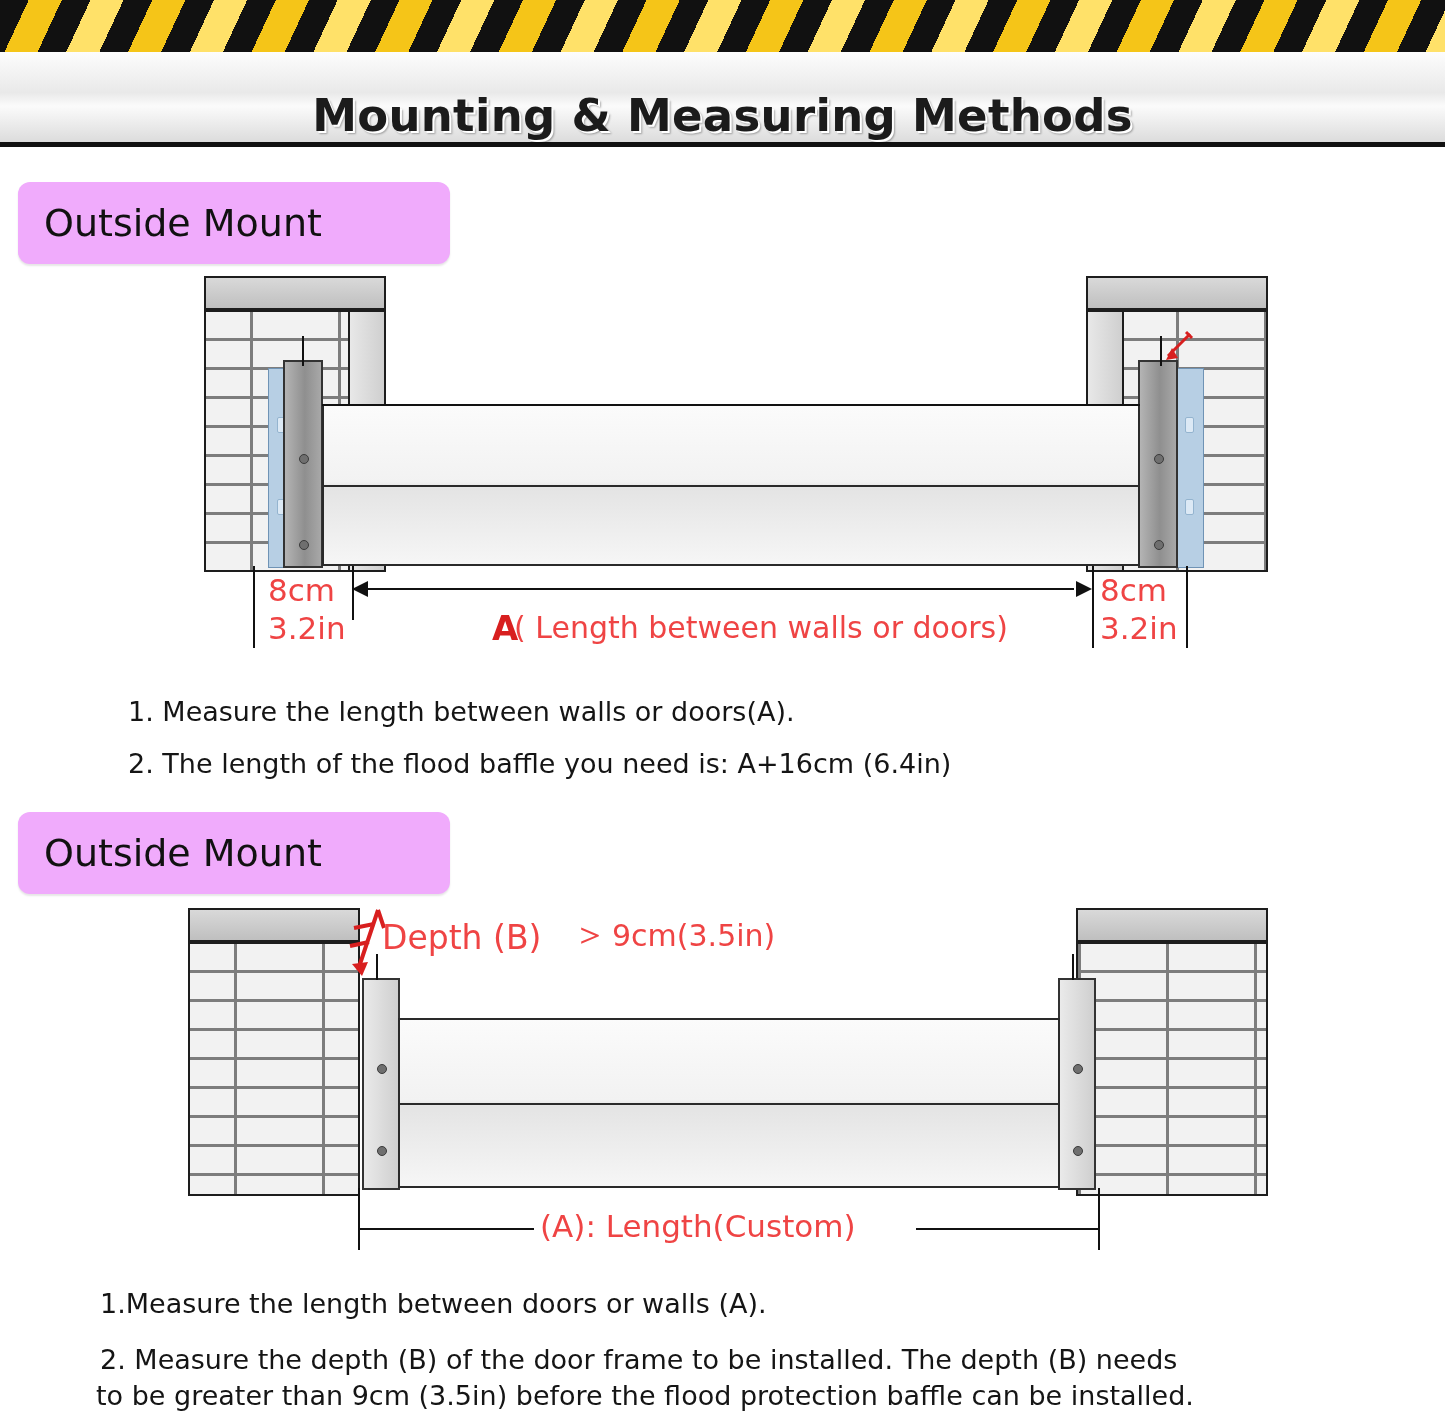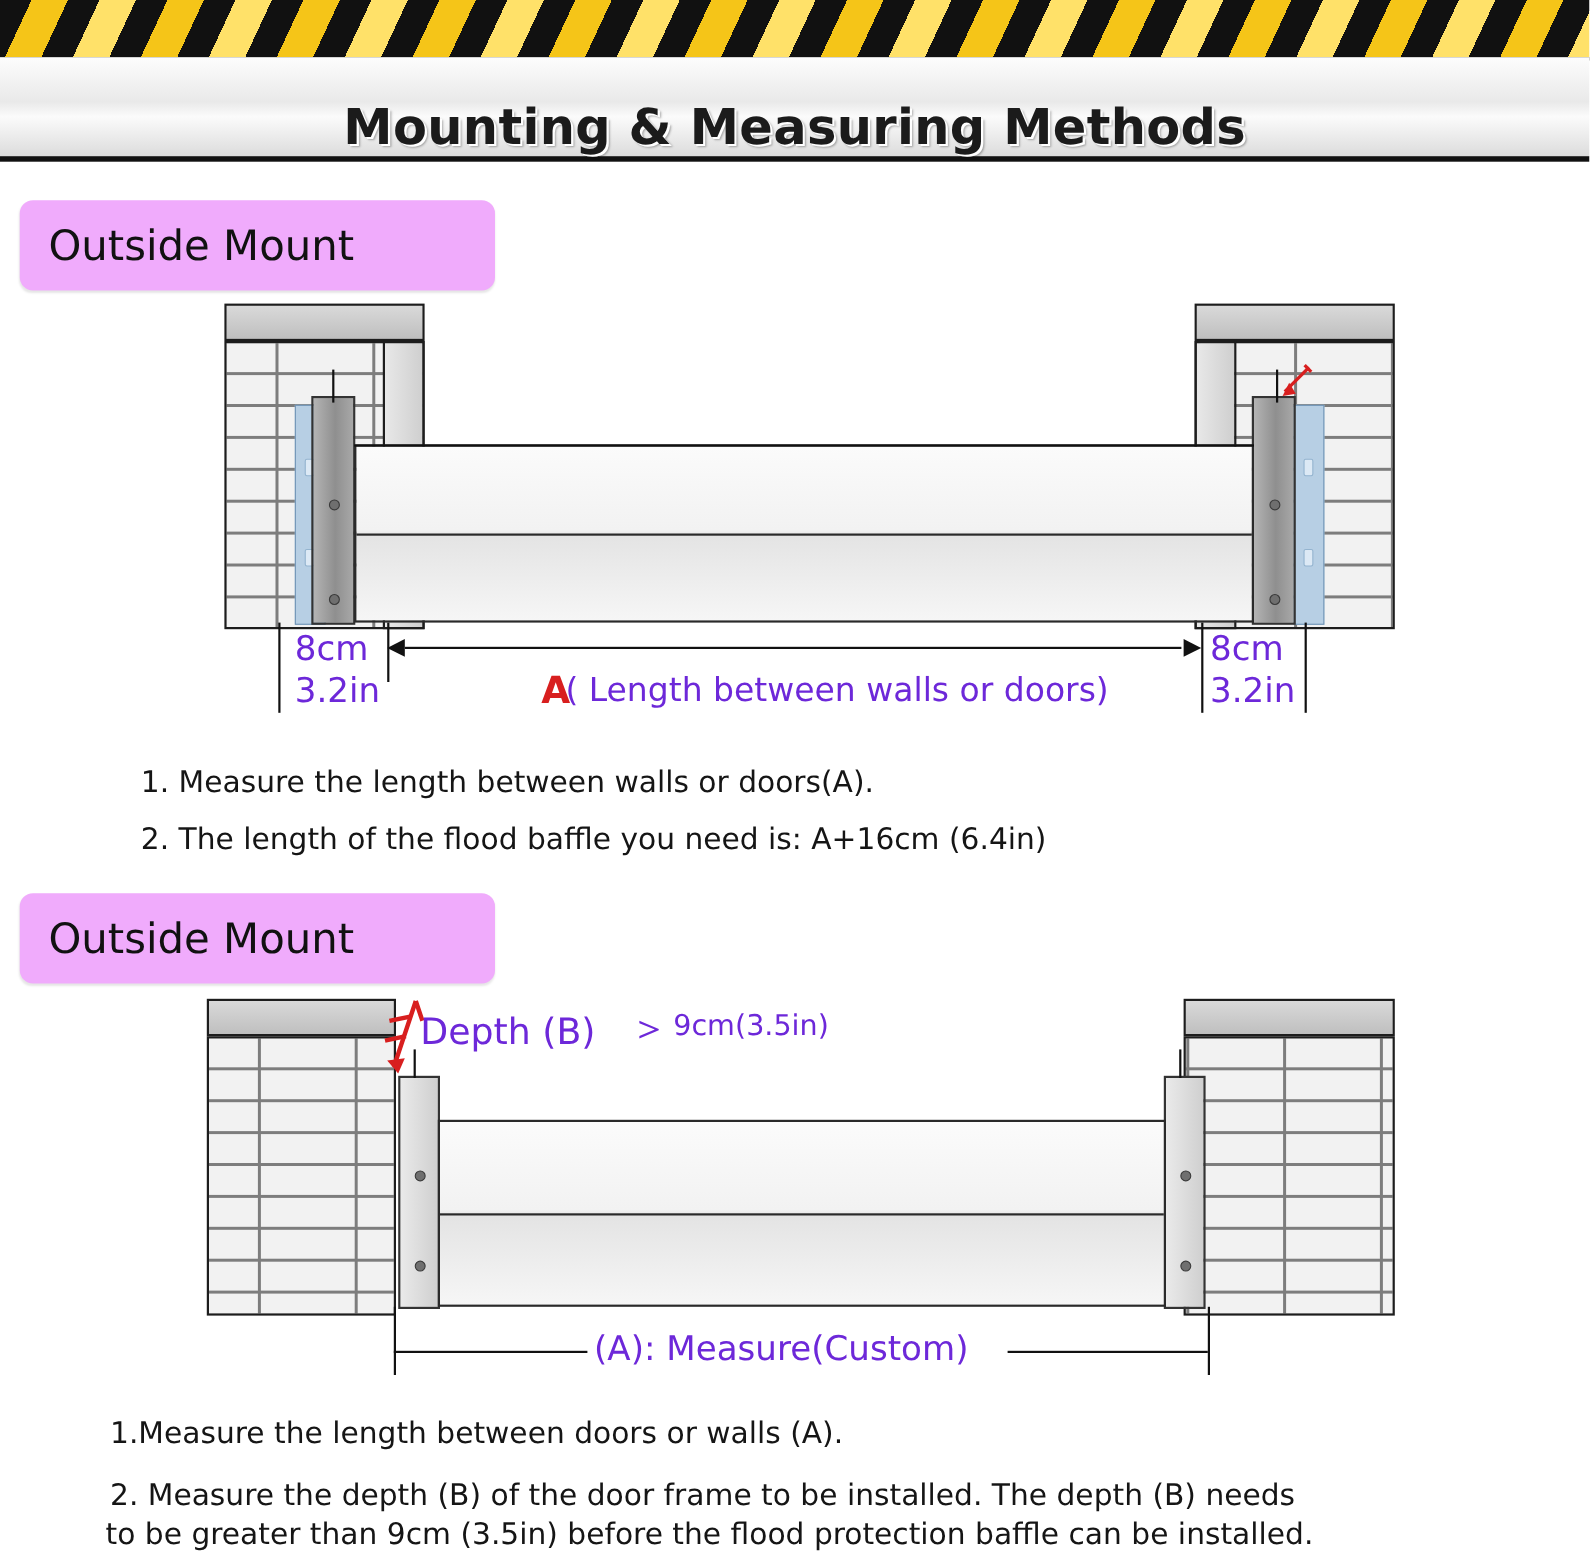--- a/index.html
+++ b/index.html
@@ -61,21 +61,21 @@
     box-shadow: 0 2px 2px rgba(0,0,0,0.10);
   }
   .badge span {
     font-size: 38px;
     color: #111;
   }
   #badge-outside { left: 18px; top: 182px; width: 380px; height: 82px; }
   #badge-inside  { left: 18px; top: 812px; width: 380px; height: 82px; }
 
   
-  .abs-text { position: absolute; color: #6d28d9; white-space: pre; }
+  .abs-text { position: absolute; color: #ef4444; white-space: pre; }
 
   
   .pillar {
     position: absolute;
   }
   .pillar .top {
     position: absolute;
     left: 0; top: 0;
     width: 100%;
     height: 34px;
@@ -261,37 +261,37 @@
 <svg class="red-arrow" style="left:344px; top:906px;" width="52" height="76" viewBox="0 0 52 76">
   <path d="M34 4 L14 64" stroke="#d81f1f" stroke-width="4" fill="none"></path>
   <path d="M34 4 L40 22" stroke="#d81f1f" stroke-width="4" fill="none"></path>
   <path d="M30 18 L10 22" stroke="#d81f1f" stroke-width="4" fill="none"></path>
   <path d="M25 36 L6 40" stroke="#d81f1f" stroke-width="4" fill="none"></path>
   <path d="M8 58 L18 70 L24 56 Z" fill="#d81f1f"></path>
 </svg>
 
 <div class="abs-text" style="left:382px; top:918px; font-size:33px;">Depth (B)</div>
 <div class="abs-text" style="left:572px; top:910px; font-size:36px;">＞</div>
-<div class="abs-text" style="left:612px; top:918px; font-size:26px;">9cm(3.5in)</div>
+<div class="abs-text" style="left:612px; top:918px; font-size:30px;">9cm(3.5in)</div>
 
 <div class="bracket" style="left:362px; top:978px; width:38px; height:212px; background:linear-gradient(to right,#eaeaea,#cfcfcf);">
   <div class="screw" style="top:84px;"></div>
   <div class="screw" style="top:166px;"></div>
 </div>
 <div class="vline" style="left:376px; top:954px; height:26px;"></div>
 
 <div class="bracket" style="left:1058px; top:978px; width:38px; height:212px; background:linear-gradient(to right,#eaeaea,#cfcfcf);">
   <div class="screw" style="top:84px;"></div>
   <div class="screw" style="top:166px;"></div>
 </div>
 <div class="vline" style="left:1072px; top:954px; height:26px;"></div>
 
 <div class="baffle" style="left:398px; top:1018px; width:662px; height:170px;"></div>
 
 <div class="vline" style="left:358px; top:1188px; height:62px;"></div>
 <div class="vline" style="left:1098px; top:1188px; height:62px;"></div>
 <div class="hline" style="left:358px; top:1228px; width:176px;"></div>
 <div class="hline" style="left:916px; top:1228px; width:182px;"></div>
-<div class="abs-text" style="left:540px; top:1208px; font-size:31px;">(A): Measure(Custom)</div>
+<div class="abs-text" style="left:540px; top:1208px; font-size:31px;">(A): Length(Custom)</div>
 
 <div class="instr" style="left:100px; top:1288px;">1.Measure the length between doors or walls (A).</div>
 <div class="instr" style="left:100px; top:1344px;">2. Measure the depth (B) of the door frame to be installed. The depth (B) needs</div>
 <div class="instr" style="left:96px; top:1380px;">to be greater than 9cm (3.5in) before the flood protection baffle can be installed.</div>
 
 </body></html>

